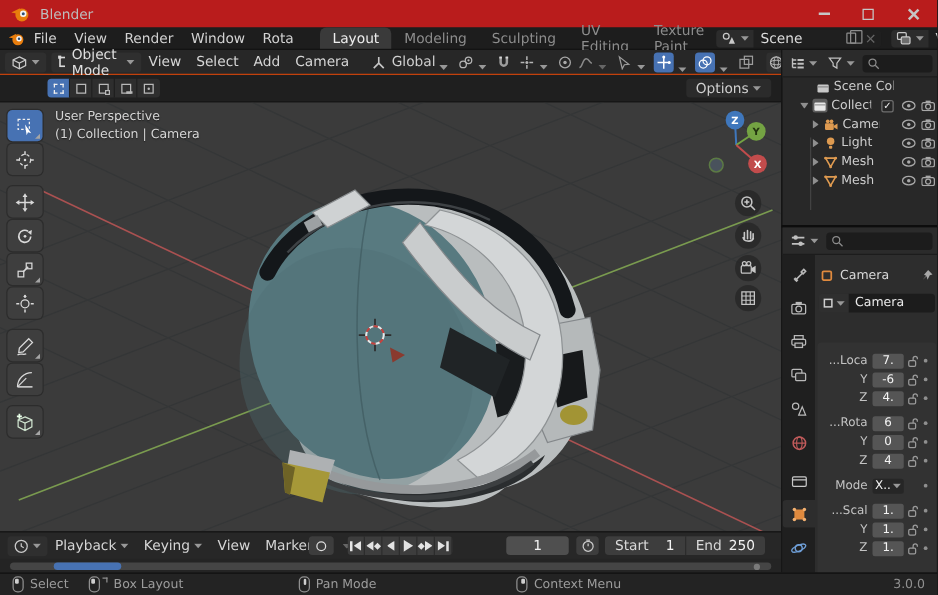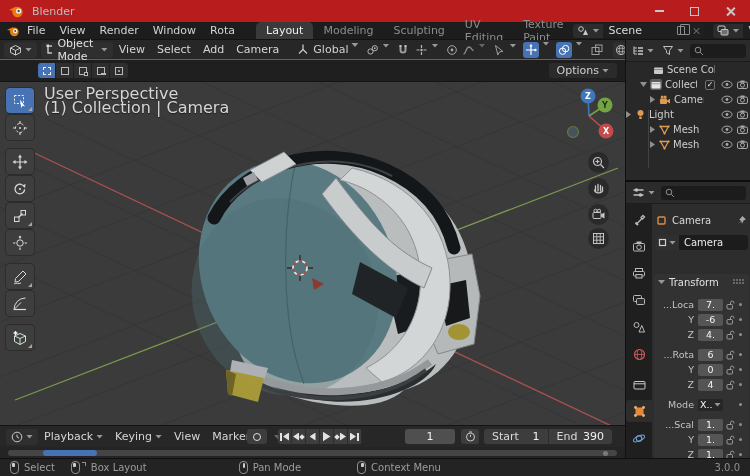--- a/index.html
+++ b/index.html
@@ -35,21 +35,21 @@
   .copyic{width:8px;height:9px;border:1px solid #8d8d8d;border-radius:1px;position:relative;margin-left:6px}
   .copyic::after{content:"";position:absolute;left:2px;top:-3px;width:8px;height:9px;border:1px solid #8d8d8d;border-radius:1px}
   .xic{position:relative;width:8px;height:8px;margin-left:7px;opacity:.45}
   .xic::before,.xic::after{content:"";position:absolute;left:3.5px;top:0;width:1.4px;height:8px;background:#bbb}
   .xic::before{transform:rotate(45deg)}.xic::after{transform:rotate(-45deg)}
 
   
   #vp-header{position:absolute;left:0;top:40px;width:625px;height:20px;background:#272727;display:flex;align-items:center;border-bottom:1px solid #c2410c}
   .hbtn{display:flex;align-items:center;background:#2f2f2f;border-radius:3px;height:16px;padding:0 5px;margin-left:4px}
   .hmenu{padding:0 6px;color:#d6d6d6}
-  .hgroup{display:flex;align-items:flex-start;margin-left:8px}
+  .hgroup{display:flex;align-items:flex-end;margin-left:8px}
   .iconbtn{display:flex;align-items:center;justify-content:center;height:16px;padding:0 2px;margin-left:6px;border-radius:3px}
   .iconbtn.blue{background:#4772b3}
   .vph-right{margin-left:auto;display:flex;align-items:center;margin-right:5px}
   .shadegrp{display:flex;align-items:center;background:#2f2f2f;border-radius:3px;height:16px;margin-left:8px}
   .shadecell{display:flex;align-items:center;justify-content:center;width:16px;height:16px;border-radius:3px}
   .shadecell.on{background:#4772b3}
 
   
   #tool-settings{position:absolute;left:0;top:60px;width:625px;height:22px;background:#1f1f1f;display:flex;align-items:center;border-bottom:1px solid #141414}
   .selmodes{display:flex;margin-left:38px}
@@ -59,21 +59,21 @@
   .smb.on{background:#4772b3}
   .sq{width:8px;height:8px;border:1px solid #b9b9b9;position:relative}
   .sq.dash{border-style:dashed;border-color:#f0f0f0}
   .sq .mini{position:absolute;right:-2px;bottom:-2px;width:4px;height:4px;background:#1f1f1f;border:1px solid #b9b9b9}
   .sq .minus{position:absolute;right:-2px;bottom:-1px;width:5px;height:2px;background:#b9b9b9}
   .sq .dotc{position:absolute;left:2px;top:2px;width:2px;height:2px;background:#b9b9b9;border-radius:50%}
   .options-btn{margin-left:auto;margin-right:8px;display:flex;align-items:center;background:#2b2b2b;border-radius:3px;height:15px;padding:0 8px;color:#cfcfcf}
 
   
   #viewport{position:absolute;left:0;top:82px;width:625px;height:343px;background:#3b3b3b;overflow:hidden}
-  #vp-overlay-text{position:absolute;left:44px;top:5px;color:#d6d6d6;text-shadow:0 1px 1px rgba(0,0,0,.5);line-height:14px;font-size:16px}
+  #vp-overlay-text{position:absolute;left:44px;top:5px;color:#d6d6d6;text-shadow:0 1px 1px rgba(0,0,0,.5);line-height:14px;font-size:10px}
   #toolbar{position:absolute;left:6px;top:6px;width:28px}
   .tbtn{position:relative;width:28px;height:25px;background:#3e3e3e;border-radius:4px;margin-bottom:2px;display:flex;align-items:center;justify-content:center;box-shadow:0 0 0 1px #2c2c2c}
   .tbtn.on{background:#4772b3}
   .tgap{height:7px}
   .corner{position:absolute;right:2px;bottom:2px;width:0;height:0;border-left:4px solid transparent;border-bottom:4px solid #a5a5a5}
   .navgizmo{position:absolute;left:556px;top:2px}
   .vbtn{position:absolute;left:588px;width:21px;height:21px;border-radius:50%;background:rgba(34,34,34,.65);display:flex;align-items:center;justify-content:center}
 
   
   #timeline{position:absolute;left:0;top:425px;width:625px;height:33px;background:#272727;border-top:1px solid #141414}
@@ -589,21 +589,21 @@
           <path d="M5.5,6 V3.8 M4,1 h3" stroke="#c9c9c9"></path>
         </svg>
       </div>
       <div class="rangegrp">
         <div class="half">
           <span class="lab">Start</span>
           <span class="val">1</span>
         </div>
         <div class="half">
           <span class="lab">End</span>
-          <span class="val">390</span>
+          <span class="val">250</span>
         </div>
       </div>
     </div>
     <div id="tl-strip">
       <div class="tl-bar"></div>
       <div class="tl-play"></div>
       <div class="tl-dot"></div>
     </div>
   </div>
 
@@ -687,21 +687,21 @@
         </span>
         <span class="oright" style="left:111px">
           <svg width="11" height="9">
               <rect x="0.5" y="2" width="10" height="6.5" rx="1.5" fill="none" stroke="#a8a8a8"></rect>
               <circle cx="5.5" cy="5.2" r="2" fill="none" stroke="#a8a8a8"></circle>
               <rect x="3.5" y="0.5" width="4" height="2" fill="#a8a8a8"></rect>
             </svg>
         </span>
       </div>
 
-      <div class="orow" style="">
+      <div class="orow" style="padding-left:24px">
         <span class="disc-r"></span>
         <svg width="11" height="11" style="margin-left:4px">
           <circle cx="5.5" cy="4" r="3" fill="#de9a50"></circle>
           <rect x="4.2" y="7.5" width="2.6" height="2.5" rx="0.8" fill="#de9a50"></rect>
         </svg>
         <span class="olabel" style="max-width:30px">Light</span>
         <span class="oright" style="left:95px">
           <svg width="12" height="9">
               <ellipse cx="6" cy="4.5" rx="5" ry="3.4" fill="none" stroke="#a8a8a8"></ellipse>
               <circle cx="6" cy="4.5" r="1.4" fill="#a8a8a8"></circle>
@@ -868,34 +868,20 @@
             <rect x="1.5" y="1.5" width="6" height="6" fill="none" stroke="#cfcfcf" stroke-width="1.2"></rect>
           </svg>
           <span class="chev" style="margin-left:2px"></span>
         </div>
         <div class="pnfield">
             <span>Camera</span>
           </div>
       </div>
 
       <div class="ppanel">
-        <div class="ppanel-h">
-          <span class="chev" style="margin-left:0;margin-right:4px"></span>
-          <span>Transform</span>
-          <span class="grip">
-              <i></i>
-              <i></i>
-              <i></i>
-              <i></i>
-              <i></i>
-              <i></i>
-              <i></i>
-              <i></i>
-            </span>
-        </div>
 
         <div style="margin-top:8px">
           <div class="prow">
             <span class="plabel">Loca...</span>
             <span class="pfield">7.</span>
             <svg class="plock" width="9" height="10">
                 <rect x="1" y="4.5" width="5.5" height="4.5" rx="1" fill="none" stroke="#9a9a9a"></rect>
                 <path d="M4.5,4.5 V2.8 a1.7,1.7 0 0 1 3.4,0 V3.4" fill="none" stroke="#9a9a9a"></path>
               </svg>
             <span class="pdot"></span>
@@ -1005,21 +991,21 @@
         </span>
       <span class="dragmk"></span>
       <span>Box Layout</span>
     </div>
     <div class="hint" style="margin-left:92px">
       <span class="mouse">
           <span class="mb m"></span>
         </span>
       <span>Pan Mode</span>
     </div>
-    <div class="hint" style="margin-left:56px">
+    <div class="hint" style="margin-left:112px">
       <span class="mouse">
           <span class="mb r"></span>
         </span>
       <span>Context Menu</span>
     </div>
     <span class="version">3.0.0</span>
   </div>
 
 </div>
 

